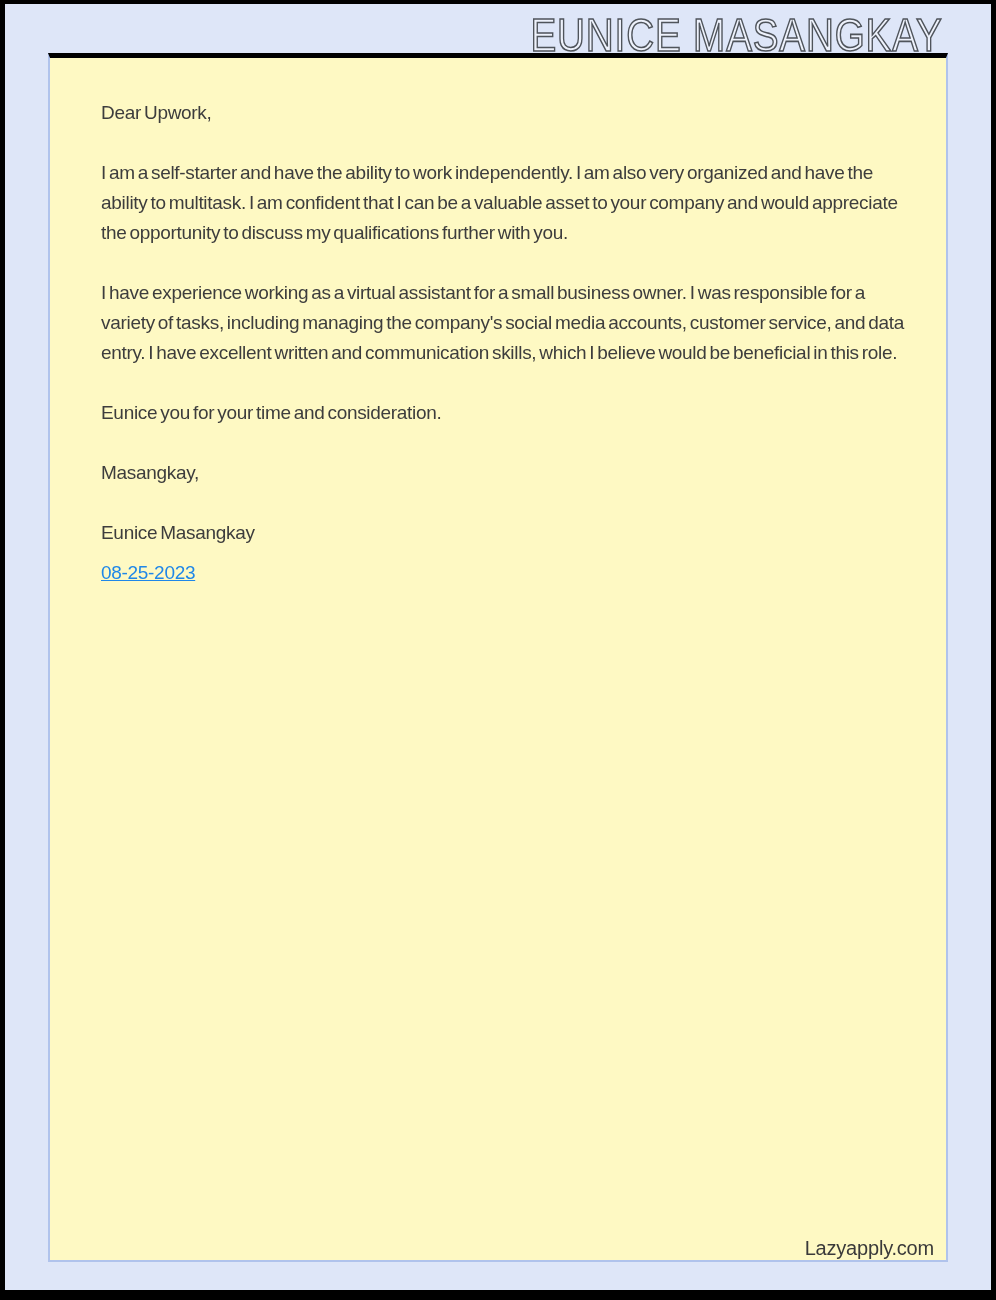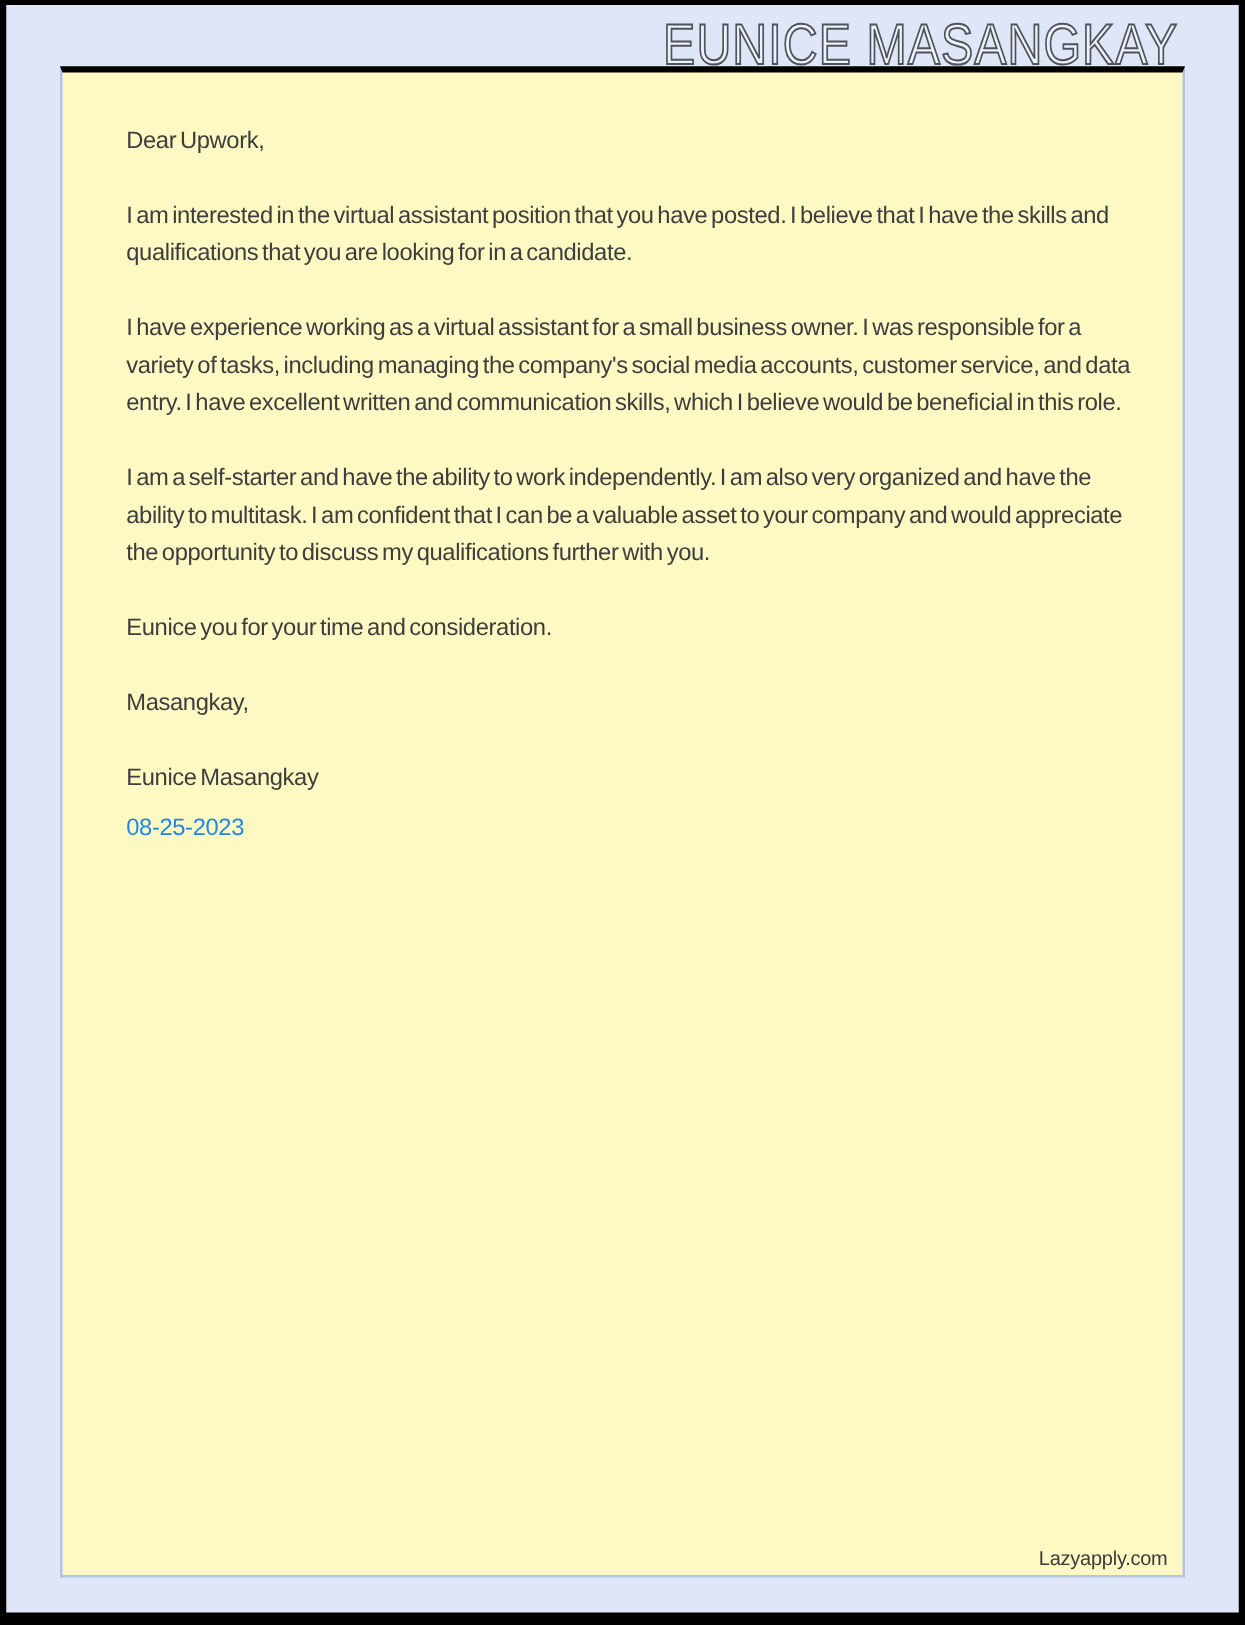--- a/index.html
+++ b/index.html
@@ -54,49 +54,49 @@
   }
   .letter-content p {
     margin: 0 0 30px 0;
   }
   .letter-content p.signature-name {
     margin-bottom: 10px;
   }
   .date-line {
     color: var(--date-link, #1f87e8);
     cursor: pointer;
+    text-decoration: underline;
   }
   .footer-branding {
     position: absolute;
     right: 12px;
     bottom: 3px;
-    font-size: 16px;
+    font-size: 20px;
     line-height: 18px;
     letter-spacing: -0.2px;
     color: var(--footer-text, #3a3a3a);
     cursor: pointer;
   }
 </style>
 </head>
 <body>
 
 <div class="page">
 
   <div class="header-title">EUNICE MASANGKAY</div>
 
   <div class="letter">
     <div class="letter-content">
 
       <p>Dear Upwork,</p>
 
-      <p>I am interested in the virtual assistant position that you have posted. I believe that I have the skills and qualifications that you are looking for in a candidate.</p>
+
+      <p>I am a self-starter and have the ability to work independently. I am also very organized and have the ability to multitask. I am confident that I can be a valuable asset to your company and would appreciate the opportunity to discuss my qualifications further with you.</p>
 
       <p>I have experience working as a virtual assistant for a small business owner. I was responsible for a variety of tasks, including managing the company's social media accounts, customer service, and data entry. I have excellent written and communication skills, which I believe would be beneficial in this role.</p>
-
-      <p>I am a self-starter and have the ability to work independently. I am also very organized and have the ability to multitask. I am confident that I can be a valuable asset to your company and would appreciate the opportunity to discuss my qualifications further with you.</p>
 
       <p>Eunice you for your time and consideration.</p>
 
       <p>Masangkay,</p>
 
       <p class="signature-name">Eunice Masangkay</p>
 
       <p class="date-line">08-25-2023</p>
 
     </div>

